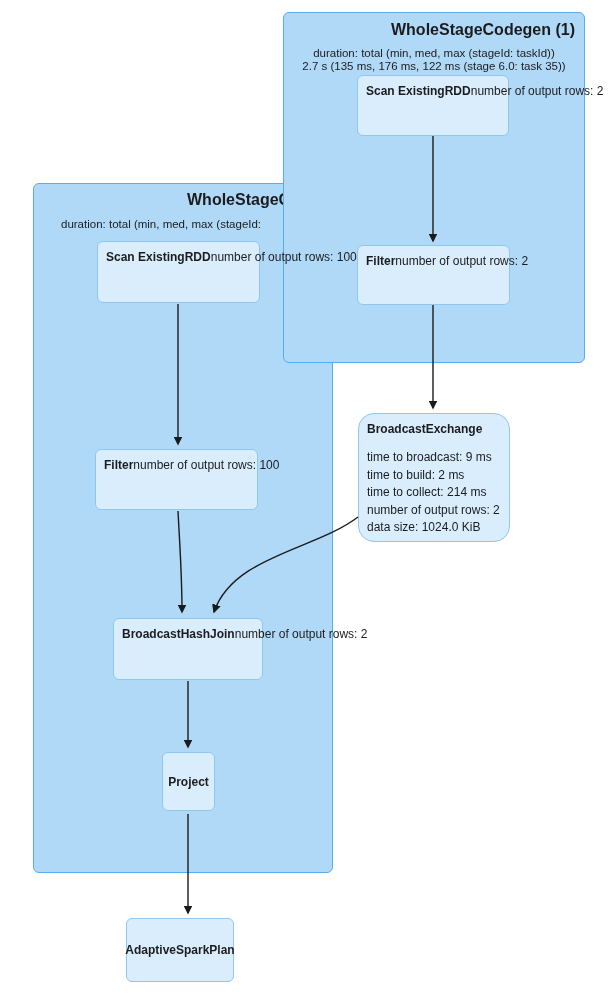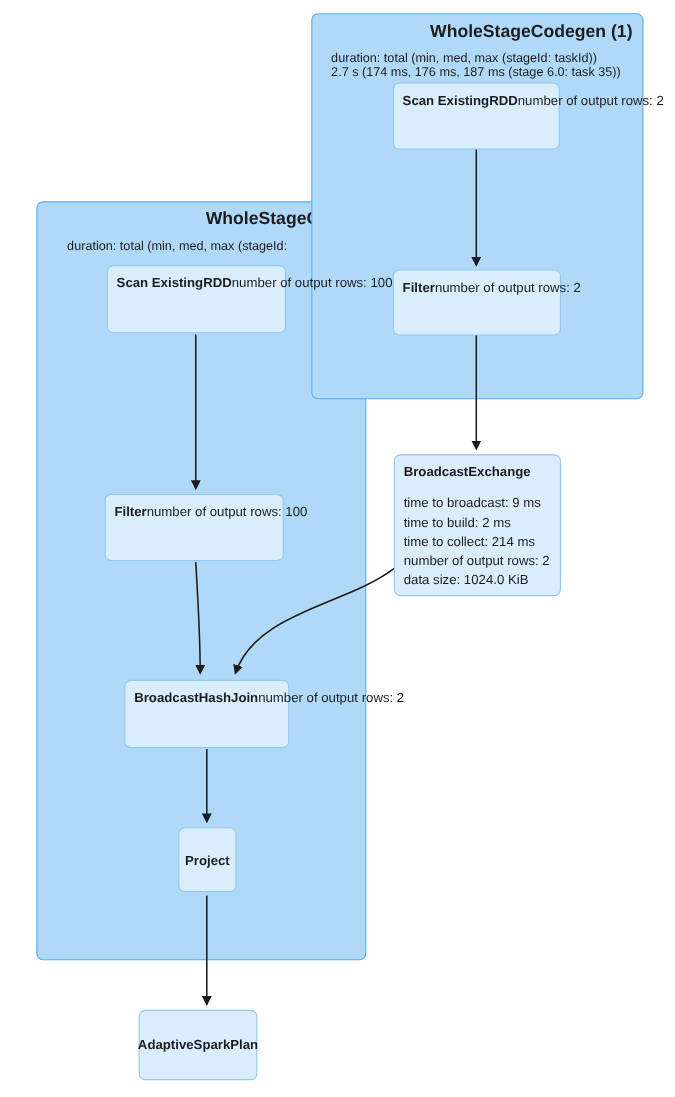--- a/index.html
+++ b/index.html
@@ -28,21 +28,21 @@
     white-space: nowrap;
   }
   #cluster-right .cluster-title { top: 8px; right: 9px; }
   #cluster-left  .cluster-title { top: 7px; left: 153px; }
   .dur {
     position: absolute;
     font-size: 11.5px;
     line-height: 13px;
     white-space: nowrap;
   }
-  #cluster-right .dur { width: 100%; left: 0; padding-left: 17px; }
+  #cluster-right .dur { width: 100%; text-align: center; left: 0; }
   #cluster-right .dur.l1 { top: 34px; }
   #cluster-right .dur.l2 { top: 47px; }
   #cluster-left .dur.l1 { top: 34px; left: 27px; }
   #cluster-left .dur.l2 { top: 47px; left: 6px; }
   .node {
     position: absolute;
     background: var(--node-fill, #d9edfd);
     border: 1px solid var(--node-border, #8fc7f0);
     border-radius: 6px;
     box-sizing: border-box;
@@ -60,21 +60,21 @@
   .node.multi { padding: 8px 8px; }
   .node.multi .metrics { margin-top: 13px; }
   .node.multi .node-metric { line-height: 17.5px; }
   .node.center {
     display: flex;
     align-items: center;
     justify-content: center;
   }
   #node-scan-right   { left: 357px; top: 75px;  width: 152px; height: 61px; }
   #node-filter-right { left: 357px; top: 245px; width: 153px; height: 60px; }
-  #node-bexchange    { left: 358px; top: 413px; width: 152px; height: 129px; }
+  #node-bexchange    { left: 358px; top: 413px; width: 152px; height: 129px; border-radius: 16px; }
   #node-scan-left    { left: 97px;  top: 241px; width: 163px; height: 62px; }
   #node-filter-left  { left: 95px;  top: 449px; width: 163px; height: 61px; }
   #node-bhj          { left: 113px; top: 618px; width: 150px; height: 62px; }
   #node-project      { left: 162px; top: 752px; width: 53px;  height: 59px; }
   #node-asp          { left: 126px; top: 918px; width: 108px; height: 64px; }
   svg.edges {
     position: absolute;
     left: 0; top: 0;
     width: 614px; height: 997px;
     z-index: 4;
@@ -92,21 +92,21 @@
 <div class="canvas">
 
   <div class="cluster" id="cluster-left">
     <div class="cluster-title">WholeStageCode</div>
     <div class="dur l1">duration: total (min, med, max (stageId:</div>
   </div>
 
   <div class="cluster" id="cluster-right">
     <div class="cluster-title">WholeStageCodegen (1)</div>
     <div class="dur l1">duration: total (min, med, max (stageId: taskId))</div>
-    <div class="dur l2">2.7 s (174 ms, 176 ms, 187 ms (stage 6.0: task 35))</div>
+    <div class="dur l2">2.7 s (135 ms, 176 ms, 122 ms (stage 6.0: task 35))</div>
   </div>
 
   <div class="node two" id="node-scan-right">
     <div class="node-title">Scan ExistingRDD</div>
     <div class="node-metric">number of output rows: 2</div>
   </div>
 
   <div class="node two" id="node-filter-right">
     <div class="node-title">Filter</div>
     <div class="node-metric">number of output rows: 2</div>

